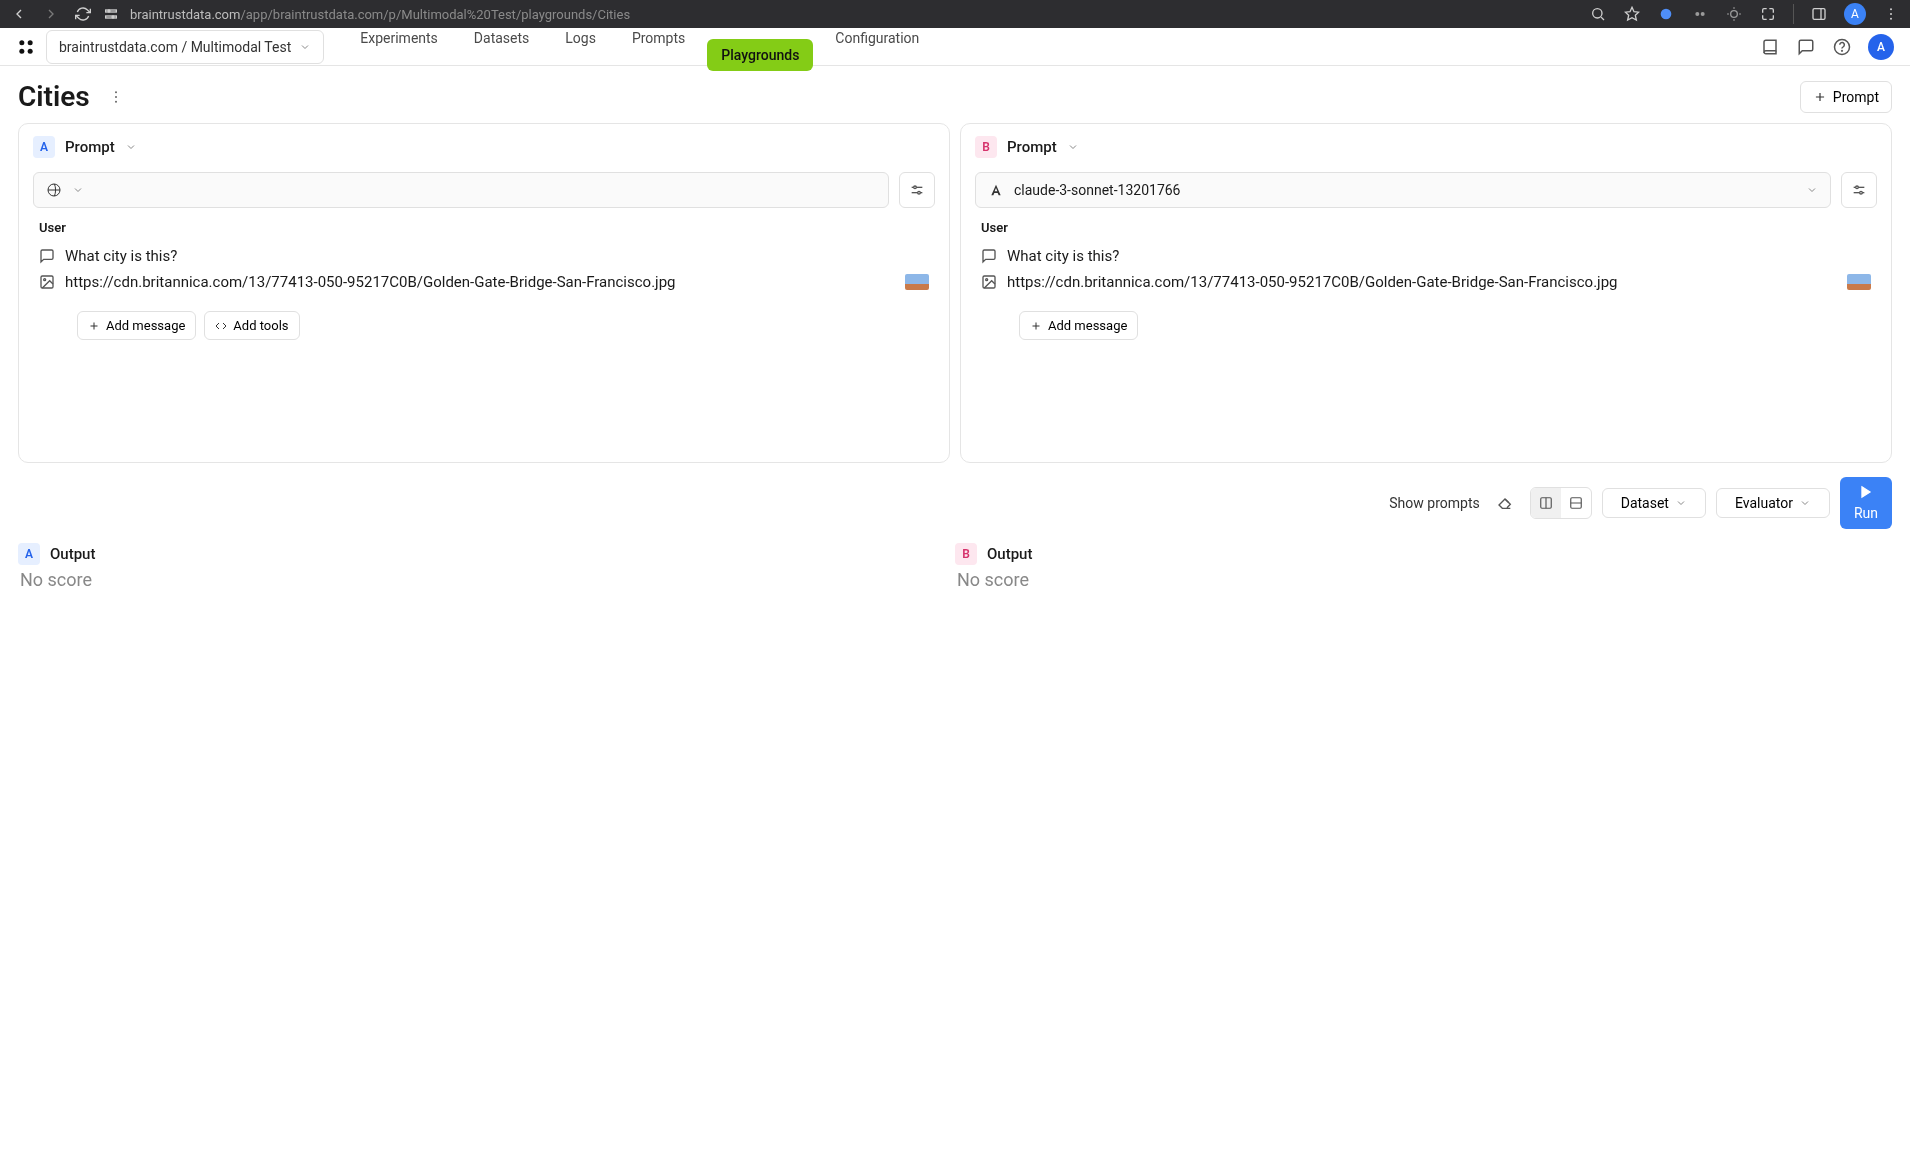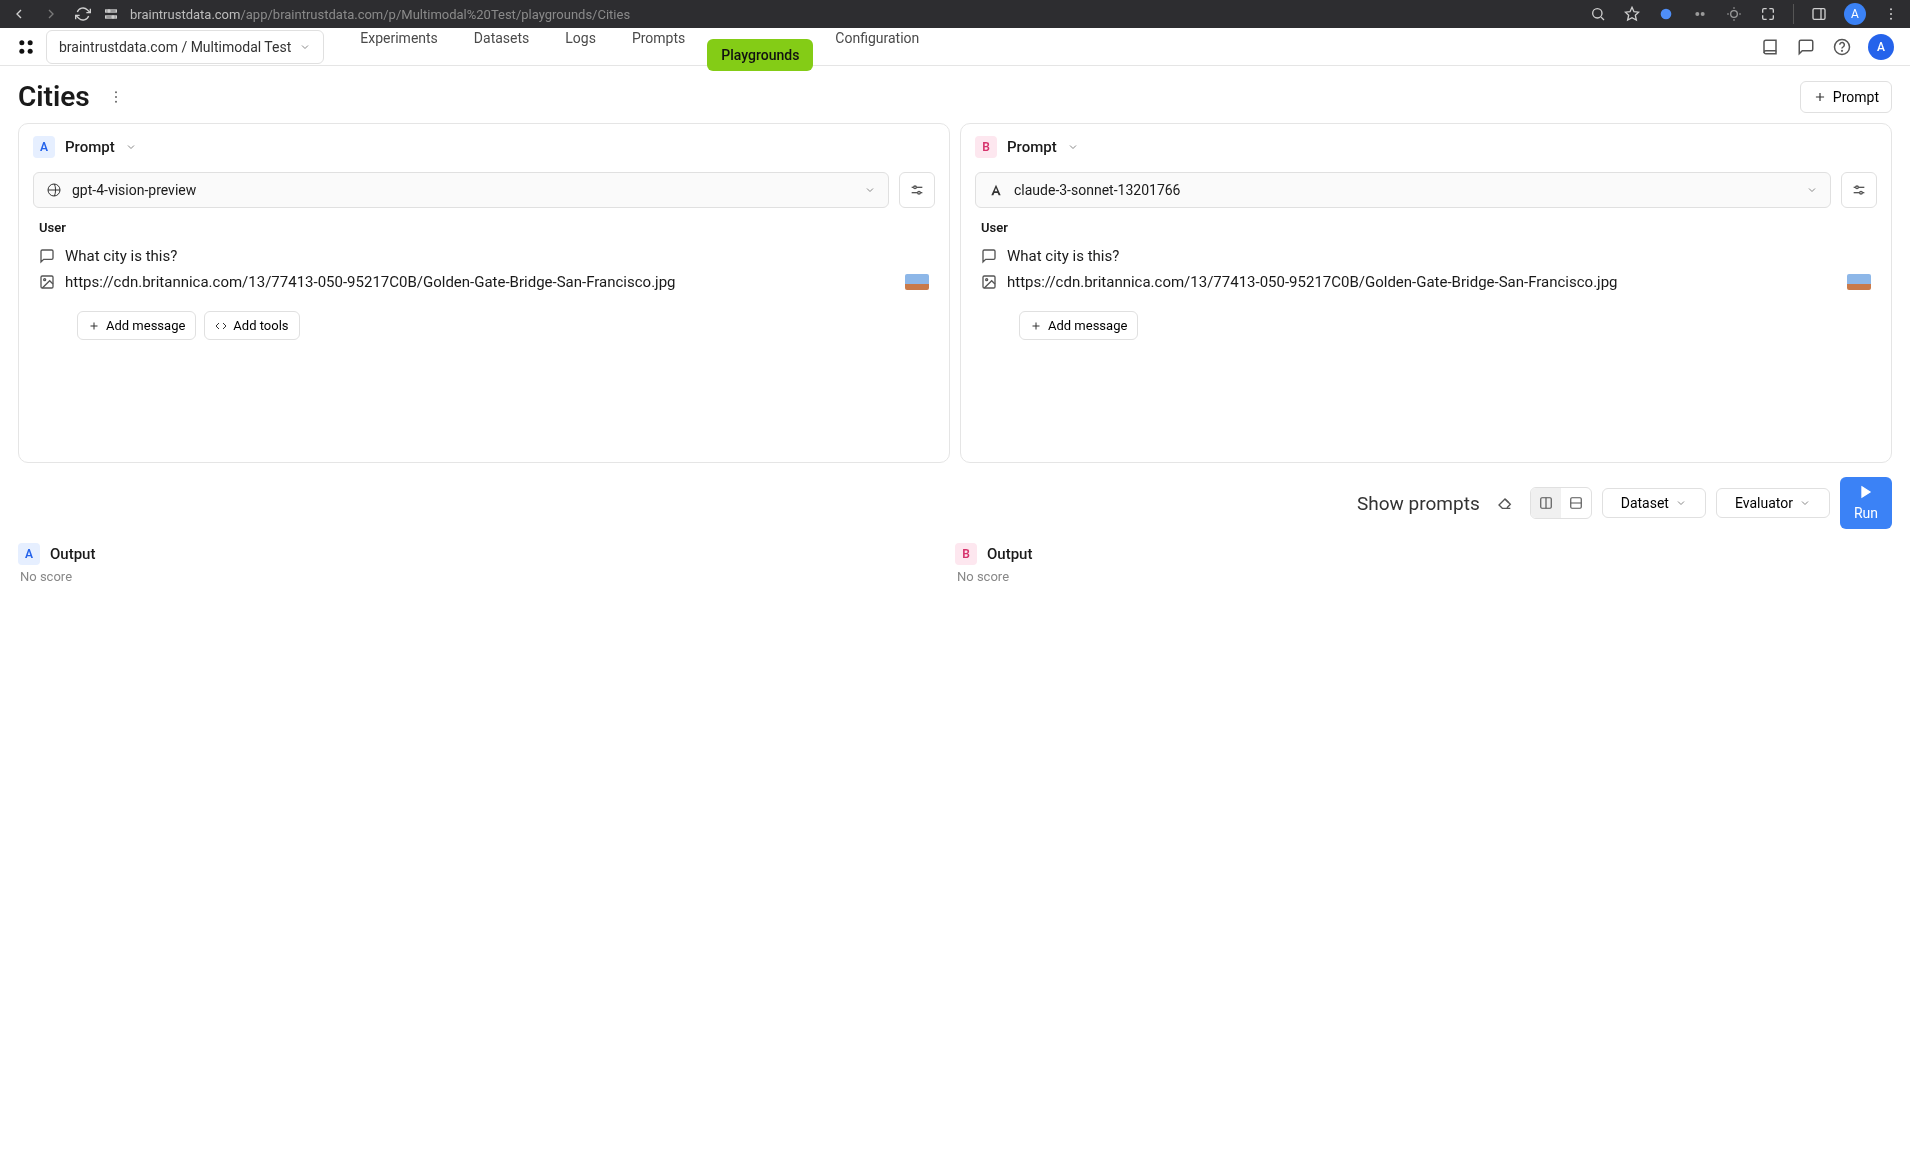--- a/index.html
+++ b/index.html
@@ -48,34 +48,34 @@
   .settings-btn { width:36px; border:1px solid #e0e0e0; border-radius:6px; display:flex; align-items:center; justify-content:center; background:#fff; }
   .user-label { font-size:13px; font-weight:600; margin: 6px 0 8px 6px; }
   .msg-line { display:flex; align-items:center; gap:10px; font-size:15px; padding:4px 6px; }
   .msg-line .url-text { word-break: break-all; }
   .thumb { width:24px; height:16px; background: linear-gradient(to bottom, #8db7e8 0%, #8db7e8 60%, #c97a4a 60%, #c97a4a 100%); margin-left:auto; border-radius:2px; }
   .panel-actions { display:flex; gap:8px; margin-top:16px;padding-left:44px; }
   .small-btn { border:1px solid #e0e0e0; border-radius:6px; padding:6px 10px; font-size:13px; background:#fff; display:flex; align-items:center; gap:6px; cursor:pointer; }
 
   
   .toolbar-row { display:flex; align-items:center; justify-content:flex-end; gap:10px; padding:14px 18px 10px; }
-  .tool-link { font-size:19px; color:#333; cursor:pointer; }
+  .tool-link { font-size:14px; color:#333; cursor:pointer; }
   .tool-iconbtn { width:30px; height:30px; display:flex; align-items:center; justify-content:center; cursor:pointer; border-radius:4px; }
   .view-toggle { display:flex; border:1px solid #e0e0e0; border-radius:6px; overflow:hidden; }
   .view-toggle .seg { width:30px; height:30px; display:flex; align-items:center; justify-content:center; cursor:pointer; }
   .view-toggle .seg.active { background:#f0f0f0; }
   .dropdown-btn { border:1px solid #e0e0e0; border-radius:6px; padding:6px 18px; font-size:14px; display:flex; align-items:center; gap:6px; background:#fff; cursor:pointer; }
   .run-btn { background:#3b82f6; color:#fff; border:none; border-radius:6px; padding:8px 14px; font-size:14px; display:flex; align-items:center; gap:6px; cursor:pointer;flex-direction:column; }
 
   
   .outputs-row { display:flex; padding: 4px 18px; }
   .output-col { flex:1; }
   .output-head { display:flex; align-items:center; gap:10px; margin-bottom:4px; }
   .output-title { font-size:15px; font-weight:500; }
-  .no-score { font-size:13px; color:#888; padding-left:2px; }
+  .no-score { font-size:18px; color:#888; padding-left:2px; }
 
   svg { display:block; }
 </style>
 </head>
 <body>
 
 <div class="browser-chrome">
   <div class="nav-arrows">
     <div class="nav-arrow">
       <svg width="16" height="16" viewBox="0 0 24 24" fill="none" stroke="#cfcfcf" stroke-width="2">
@@ -237,21 +237,20 @@
         </span>
     </div>
     <div class="model-row">
       <div class="model-select">
         <span>
             <svg width="16" height="16" viewBox="0 0 24 24" fill="none" stroke="#333" stroke-width="1.5">
               <circle cx="12" cy="12" r="9"></circle>
               <path d="M12 3c3 2 3 16 0 18M3 12h18"></path>
             </svg>
           </span>
-        <span class="model-name">gpt-4-vision-preview</span>
         <span>
             <svg width="12" height="12" viewBox="0 0 24 24" fill="none" stroke="#888" stroke-width="2">
               <path d="M6 9l6 6 6-6"></path>
             </svg>
           </span>
       </div>
       <button class="settings-btn">
           <svg width="16" height="16" viewBox="0 0 24 24" fill="none" stroke="#555" stroke-width="2">
             <line x1="4" y1="8" x2="20" y2="8"></line>
             <line x1="4" y1="16" x2="20" y2="16"></line>

